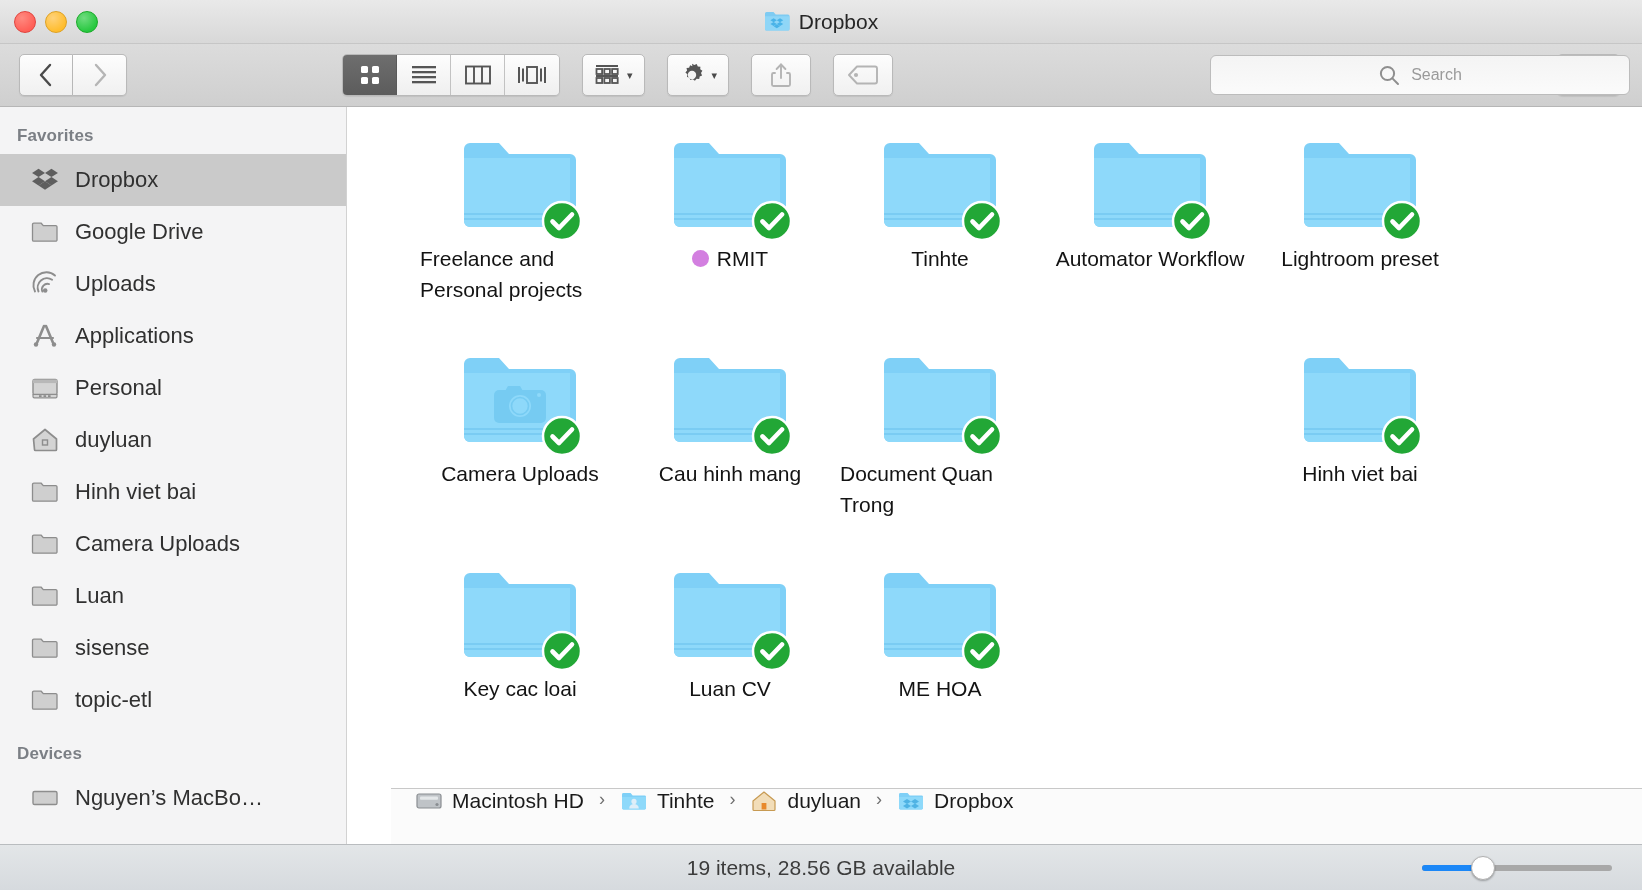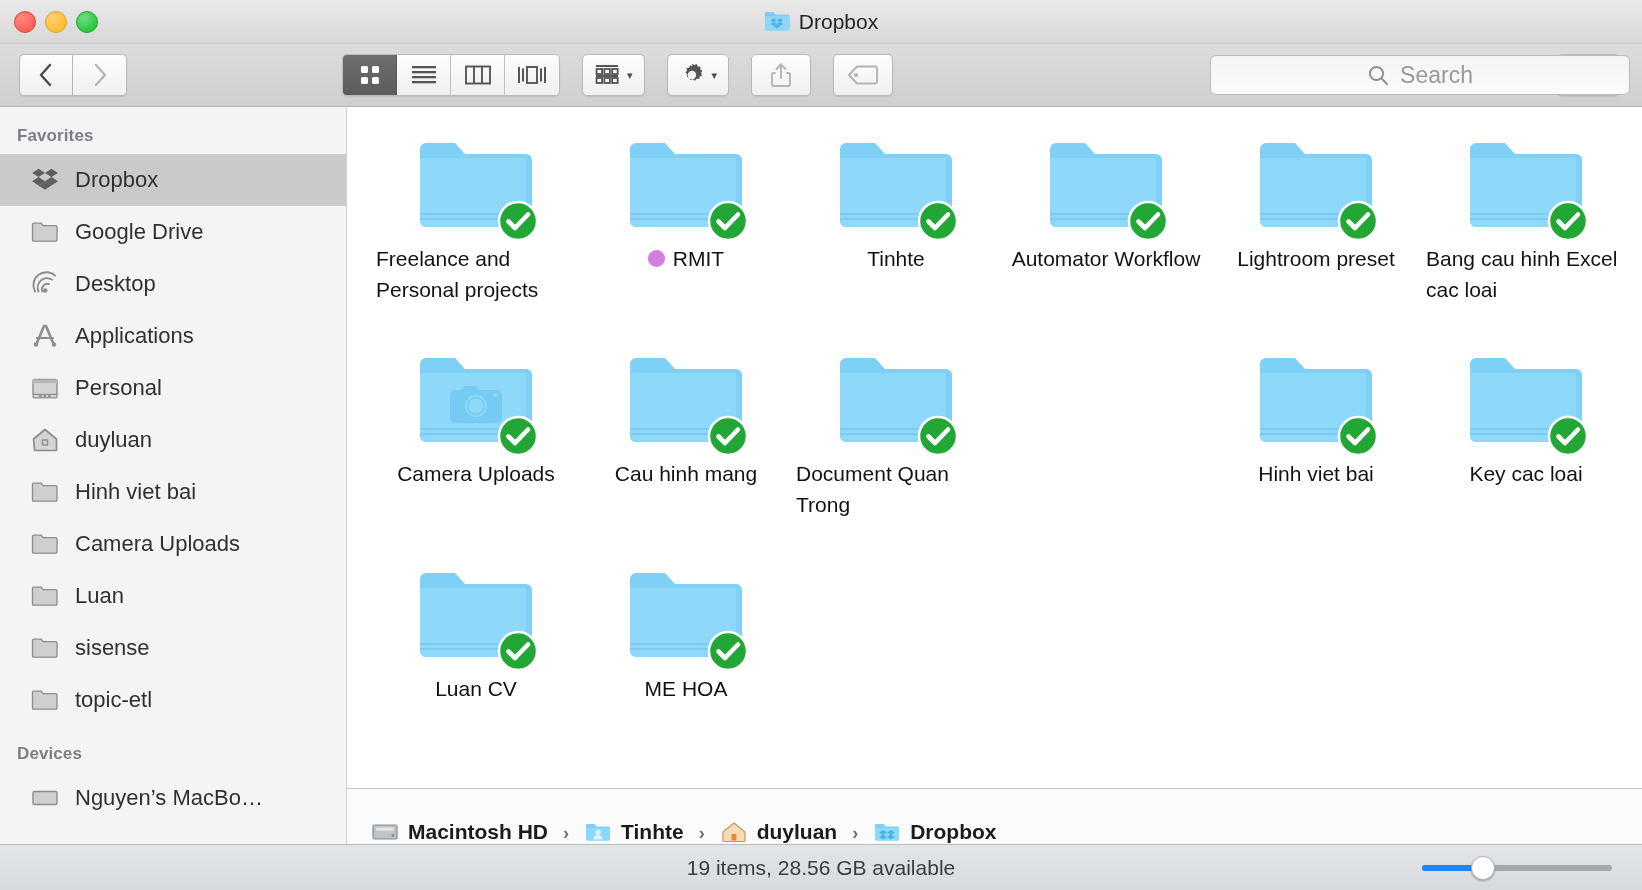--- a/index.html
+++ b/index.html
@@ -86,26 +86,26 @@
   .tb-plain { width: 60px; margin-left: 22px; }
   .caret { font-size: 11px; color: #4a4a4a; line-height: 1; }
 
   #search {
     position: absolute; right: 12px; top: 11px;
     width: 420px; height: 40px;
     background: linear-gradient(to bottom, #f4f4f4, #fbfbfb);
     border: 1px solid #bcbcbc; border-radius: 6px;
     display: flex; align-items: center; justify-content: center; gap: 11px;
   }
-  #search .ph { color: #9a9a9a; font-size: 23px; }
+  #search .ph { color: #9a9a9a; font-size: 16px; }
 
   #dropbox-menu { margin-left: auto; margin-right: 10px; }
 
   
-  #body { flex: 1; display: flex; min-height: 0; }
+  #body { flex: 1; display: flex; min-height: 0; gap: 44px; }
 
   
   #sidebar {
     width: 347px; flex: 0 0 347px;
     background: #f4f4f5;
     border-right: 1px solid #d2d2d2;
     padding-top: 10px;
     overflow: hidden;
   }
   .sb-header {
@@ -143,22 +143,22 @@
   .tagdot {
     width: 17px; height: 17px; border-radius: 50%;
     flex: 0 0 17px; margin-top: 6px;
   }
 
   
   #pathbar {
     height: 56px; flex: 0 0 56px;
     background: #fbfbfb;
     border-top: 1px solid #c8c8c8;
-    display: flex; align-items: flex-end;
-    padding-left: 24px; gap: 9px; font-weight: bold;
+    display: flex; align-items: flex-start;
+    padding-left: 24px; gap: 9px;
   }
   .crumb { display: flex; align-items: center; gap: 9px; }
   .crumb-label { font-size: 21px; color: #1b1b1b; }
   .chev { color: #6f6f6f; font-size: 18px; margin: 0 6px; }
 
   
   #statusbar {
     height: 46px; flex: 0 0 46px;
     background: linear-gradient(to bottom, #e3e6e8, #d6dade);
     border-top: 1px solid #b9bcbf;
@@ -367,21 +367,21 @@
         <span class="sb-icon">
           <svg width="28" height="28" viewBox="0 0 28 28">
             <g fill="none" stroke="#8d8d8d" stroke-width="1.9" stroke-linecap="round">
               <path d="M4 21.5a13 13 0 0120-16"></path>
               <path d="M7.5 21.5a9.4 9.4 0 0113.6-11.8"></path>
               <path d="M11.3 21.5a5.6 5.6 0 016.8-7.4"></path>
             </g>
             <circle cx="14.2" cy="20.5" r="2.3" fill="#8d8d8d"></circle>
           </svg>
         </span>
-        <span class="sb-label">Desktop</span>
+        <span class="sb-label">Uploads</span>
       </div>
 
       <div class="sb-item">
         <span class="sb-icon">
           <svg width="28" height="26" viewBox="0 0 28 26">
             <path d="M13 3L5.5 21" stroke="#8d8d8d" stroke-width="2.6" stroke-linecap="round" fill="none"></path>
             <path d="M15 3l7.5 18" stroke="#8d8d8d" stroke-width="2.6" stroke-linecap="round" fill="none"></path>
             <path d="M6 15h16" stroke="#8d8d8d" stroke-width="2.1" stroke-linecap="round"></path>
             <circle cx="5" cy="21.5" r="2.2" fill="#8d8d8d"></circle>
             <circle cx="23" cy="21.5" r="2.2" fill="#8d8d8d"></circle>
@@ -571,39 +571,20 @@
             <svg width="44" height="44" viewBox="0 0 44 44" style="position:absolute;right:-2px;bottom:-4px">
               <circle cx="22" cy="22" r="19" fill="#22a736" stroke="#fff" stroke-width="2.5"></circle>
               <path d="M12.5 22.5l6.5 6.5 13-13.5" fill="none" stroke="#fff" stroke-width="4.6" stroke-linecap="round" stroke-linejoin="round"></path>
             </svg>
           </div>
           <div class="label">
               <span>Lightroom preset</span>
             </div>
         </div>
 
-        <div class="cell">
-          <div class="folder-box">
-            <svg width="124" height="104" viewBox="0 0 124 104">
-              <path d="M6 14a6 6 0 016-6h29l10 11h61a6 6 0 016 6v61a6 6 0 01-6 6H12a6 6 0 01-6-6z" fill="#7fd0f7"></path>
-              <path d="M6 23h106v63a6 6 0 01-6 6H12a6 6 0 01-6-6z" fill="#8ed9fa"></path>
-              <g fill="#6bc3ee" opacity=".55">
-                  <rect x="6" y="78" width="106" height="2"></rect>
-                  <rect x="6" y="83" width="106" height="2"></rect>
-                </g>
-            </svg>
-            <svg width="44" height="44" viewBox="0 0 44 44" style="position:absolute;right:-2px;bottom:-4px">
-              <circle cx="22" cy="22" r="19" fill="#22a736" stroke="#fff" stroke-width="2.5"></circle>
-              <path d="M12.5 22.5l6.5 6.5 13-13.5" fill="none" stroke="#fff" stroke-width="4.6" stroke-linecap="round" stroke-linejoin="round"></path>
-            </svg>
-          </div>
-          <div class="label">
-              <span>Bang cau hinh Excel cac loai</span>
-            </div>
-        </div>
 
         <div class="cell">
           <div class="folder-box">
             <svg width="124" height="104" viewBox="0 0 124 104">
               <path d="M6 14a6 6 0 016-6h29l10 11h61a6 6 0 016 6v61a6 6 0 01-6 6H12a6 6 0 01-6-6z" fill="#7fd0f7"></path>
               <path d="M6 23h106v63a6 6 0 01-6 6H12a6 6 0 01-6-6z" fill="#8ed9fa"></path>
               <g fill="#6ec7f0" opacity=".75">
                 <rect x="36" y="40" width="52" height="33" rx="5"></rect>
                 <path d="M50 36h12l3 5H47z"></path>
                 <circle cx="62" cy="56" r="11" fill="#8ed9fa"></circle>

